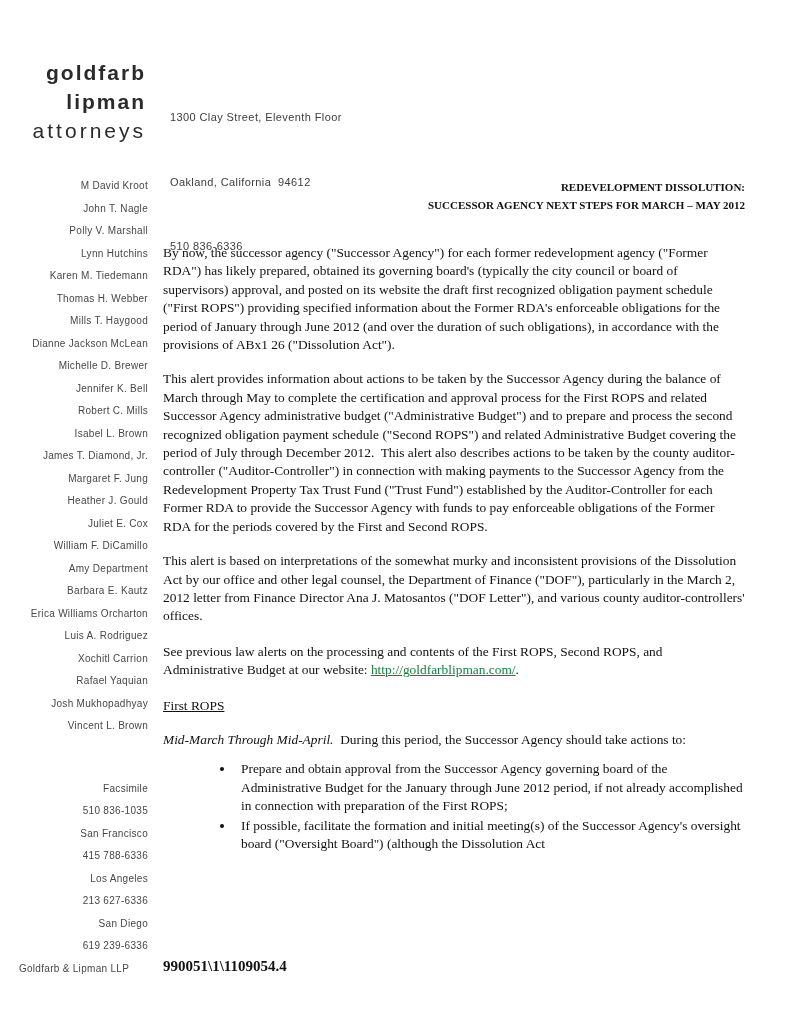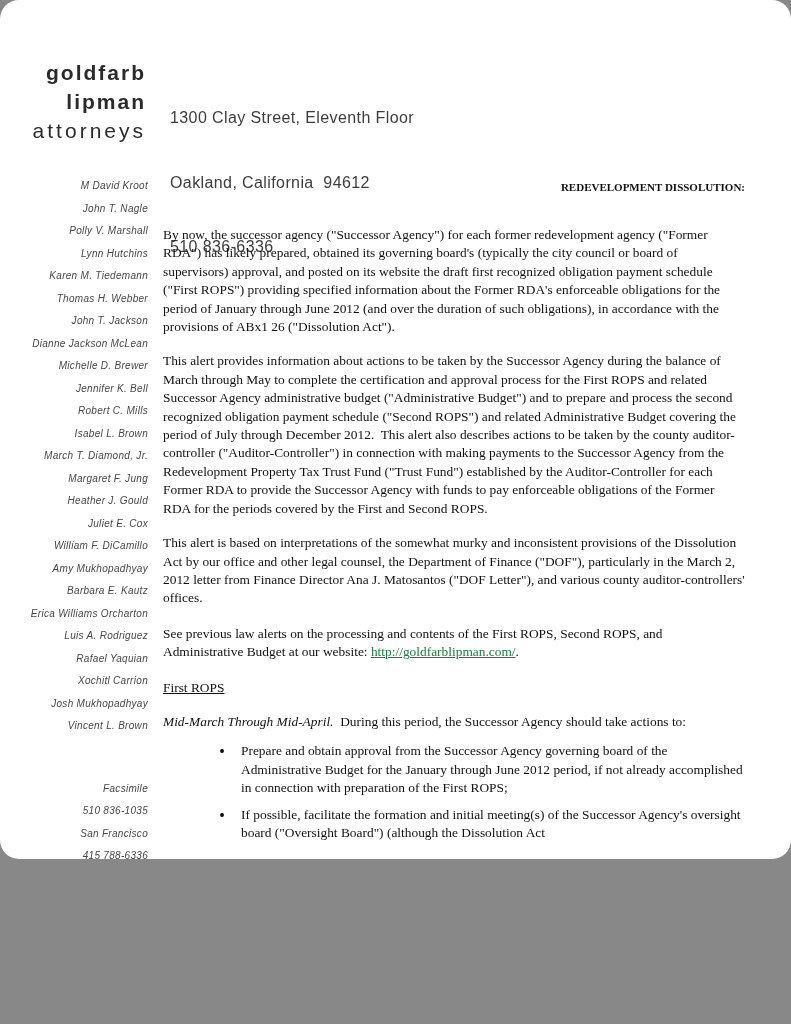--- a/index.html
+++ b/index.html
@@ -1,24 +1,23 @@
 <!DOCTYPE html>
 <html><head>
 <meta charset="utf-8">
 <style>
   html, body { margin: 0; padding: 0; background: #888; }
   #page {
     position: relative;
     width: 791px;
-    height: 859px;
+    height: 1024px;
     margin: 0 auto;
     background: #ffffff;
     overflow: hidden;
     color: #1c1c1c;
-    border-radius: 19px;
   }
 
   
   #logo {
     position: absolute;
     left: 28px; top: 58px;
     width: 118px;
     text-align: right;
     font-family: "Liberation Sans", sans-serif;
     color: #2a2a2a;
@@ -30,38 +29,37 @@
     letter-spacing: 2px;
   }
   #logo .logo-line.light {
     font-weight: normal;
     letter-spacing: 3px;
   }
   #address {
     position: absolute;
     left: 170px; top: 64px;
     font-family: "Liberation Sans", sans-serif;
-    font-size: 16px;
+    font-size: 11px;
     line-height: 21.5px;
     color: #3d3d3d;
     white-space: pre-wrap;
     letter-spacing: 0.4px;
   }
 
   
   #sidebar {
     position: absolute;
     left: 0; top: 175px;
     width: 148px;
     text-align: right;
     font-family: "Liberation Sans", sans-serif;
     font-size: 10px;
     color: #474747;
     letter-spacing: 0.3px;
-    font-style: italic;
   }
   #attorney-list div { line-height: 22.5px; }
   #contact-list { margin-top: 40px; }
   #contact-list div { line-height: 22.5px; }
   #firm-name { line-height: 22.5px; text-align: center; }
 
   
   #main {
     position: absolute;
     left: 163px; top: 178px;
@@ -89,21 +87,21 @@
     text-decoration: underline;
     margin: 6px 0 16px 0;
   }
   .lead-italic { font-style: italic; }
   ul.doc-bullets {
     margin: 7px 0 0 0;
     padding: 0 0 0 72px;
   }
   ul.doc-bullets li {
     list-style-type: disc;
-    margin: 8px 0 1px 0;
+    margin: 1px 0 1px 0;
     padding-left: 6px;
   }
   #doc-ref {
     position: absolute;
     left: 163px; top: 958px;
     font-family: "Liberation Serif", serif;
     font-weight: bold;
     font-size: 15px;
     color: #111;
   }
@@ -125,56 +123,57 @@
   </div>
 
   <div id="sidebar">
     <div id="attorney-list">
         <div>M David Kroot</div>
         <div>John T. Nagle</div>
         <div>Polly V. Marshall</div>
         <div>Lynn Hutchins</div>
         <div>Karen M. Tiedemann</div>
         <div>Thomas H. Webber</div>
-        <div>John T. Jackson</div>
+        <div>Mills T. Haygood</div>
         <div>Dianne Jackson McLean</div>
         <div>Michelle D. Brewer</div>
         <div>Jennifer K. Bell</div>
         <div>Robert C. Mills</div>
         <div>Isabel L. Brown</div>
-        <div>March T. Diamond, Jr.</div>
+        <div>James T. Diamond, Jr.</div>
         <div>Margaret F. Jung</div>
         <div>Heather J. Gould</div>
         <div>Juliet E. Cox</div>
         <div>William F. DiCamillo</div>
-        <div>Amy Mukhopadhyay</div>
+        <div>Amy Department</div>
         <div>Barbara E. Kautz</div>
         <div>Erica Williams Orcharton</div>
         <div>Luis A. Rodriguez</div>
+        <div>Xochitl Carrion</div>
         <div>Rafael Yaquian</div>
-        <div>Xochitl Carrion</div>
         <div>Josh Mukhopadhyay</div>
         <div>Vincent L. Brown</div>
       </div>
     <div id="contact-list">
         <div>Facsimile</div>
         <div>510 836-1035</div>
         <div>San Francisco</div>
         <div>415 788-6336</div>
         <div>Los Angeles</div>
         <div>213 627-6336</div>
         <div>San Diego</div>
         <div>619 239-6336</div>
       </div>
     <div id="firm-name">Goldfarb &amp; Lipman LLP</div>
   </div>
 
   <div id="main">
     <div class="doc-title">
       <div>REDEVELOPMENT DISSOLUTION:</div>
+      <div>SUCCESSOR AGENCY NEXT STEPS FOR MARCH – MAY 2012</div>
     </div>
 
     <p class="para">By now, the successor agency ("Successor Agency") for each former redevelopment agency ("Former RDA") has likely prepared, obtained its governing board's (typically the city council or board of supervisors) approval, and posted on its website the draft first recognized obligation payment schedule ("First ROPS") providing specified information about the Former RDA's enforceable obligations for the period of January through June 2012 (and over the duration of such obligations), in accordance with the provisions of ABx1 26 ("Dissolution Act").</p>
 
     <p class="para">This alert provides information about actions to be taken by the Successor Agency during the balance of March through May to complete the certification and approval process for the First ROPS and related Successor Agency administrative budget ("Administrative Budget") and to prepare and process the second recognized obligation payment schedule ("Second ROPS") and related Administrative Budget covering the period of July through December 2012.  This alert also describes actions to be taken by the county auditor-controller ("Auditor-Controller") in connection with making payments to the Successor Agency from the Redevelopment Property Tax Trust Fund ("Trust Fund") established by the Auditor-Controller for each Former RDA to provide the Successor Agency with funds to pay enforceable obligations of the Former RDA for the periods covered by the First and Second ROPS.</p>
 
     <p class="para gap-lg">This alert is based on interpretations of the somewhat murky and inconsistent provisions of the Dissolution Act by our office and other legal counsel, the Department of Finance ("DOF"), particularly in the March 2, 2012 letter from Finance Director Ana J. Matosantos ("DOF Letter"), and various county auditor-controllers' offices.</p>
 
     <p class="para gap-lg"><span>See previous law alerts on the processing and contents of the First ROPS, Second ROPS, and Administrative Budget at our website: </span><a class="doc-link" href="#" id="website-link" style="color: #15803d;">http://goldfarblipman.com/</a><span>.</span></p>
 

